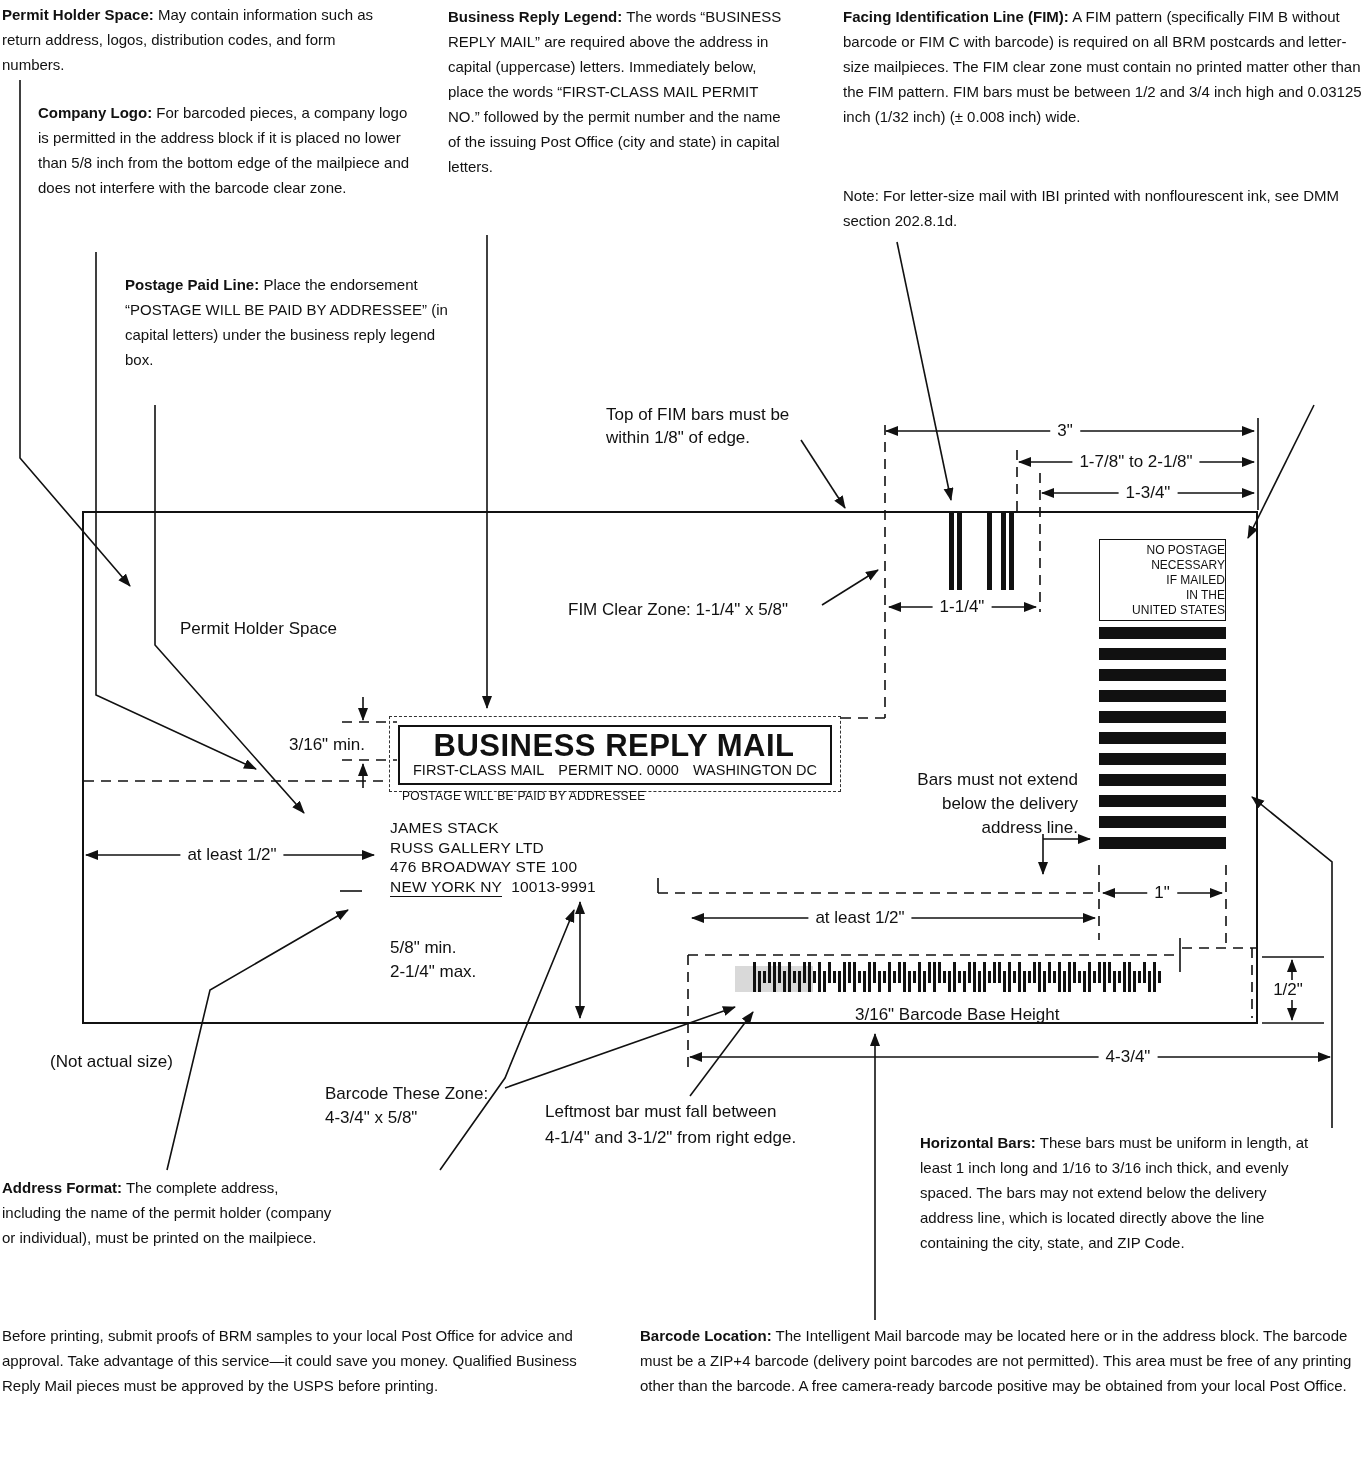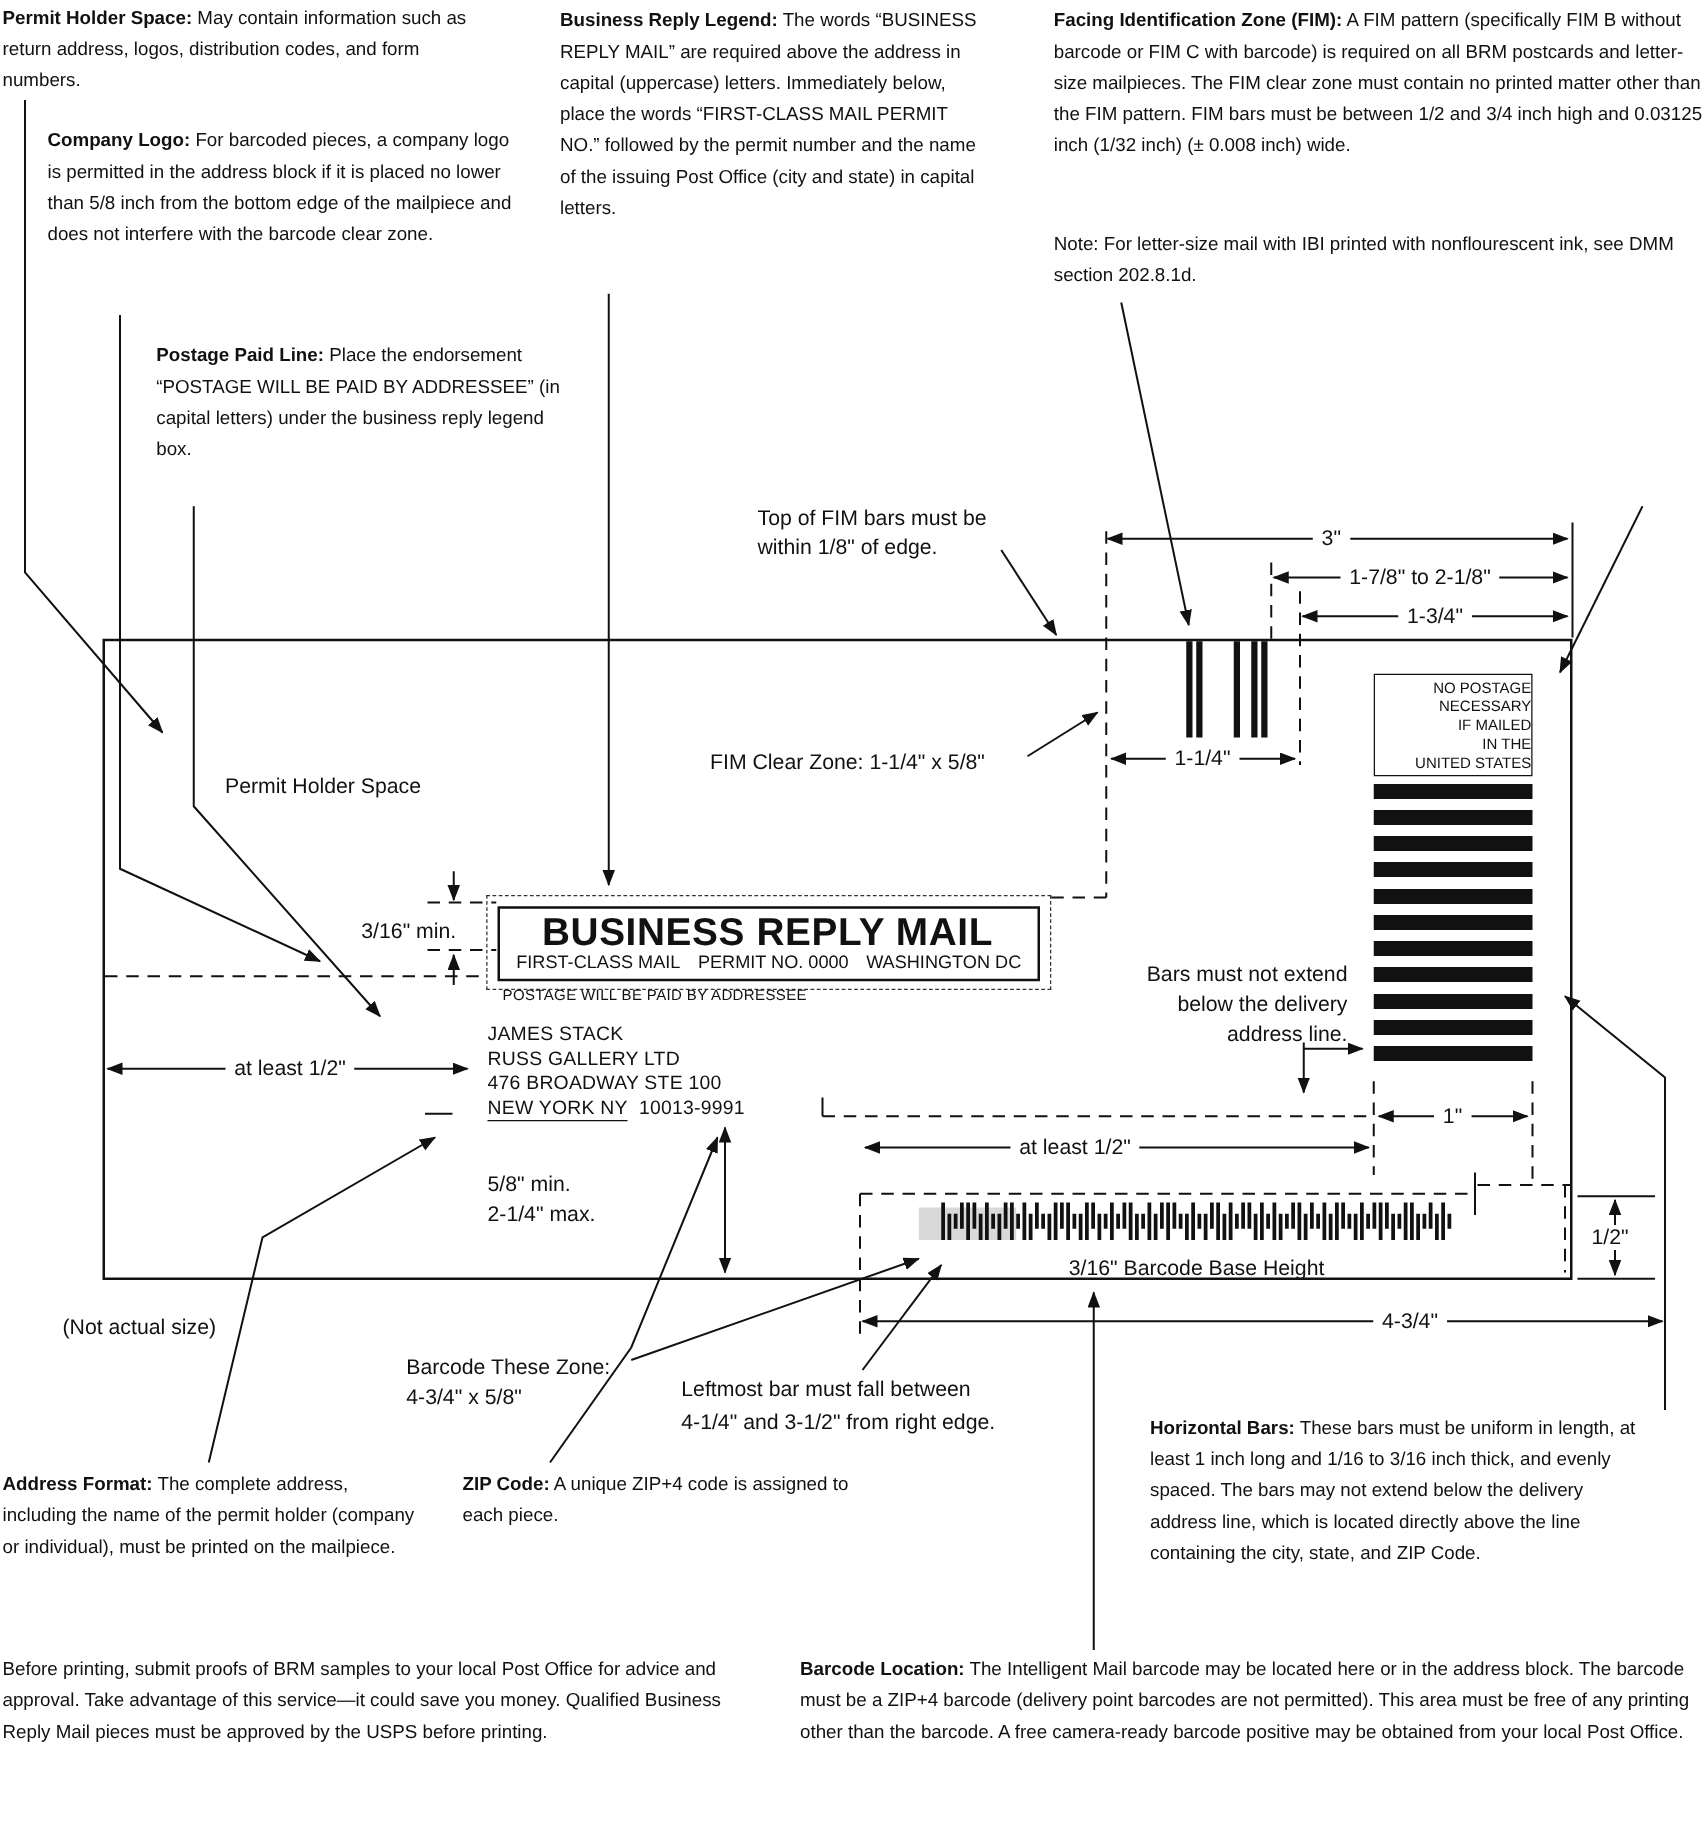--- a/index.html
+++ b/index.html
@@ -53,21 +53,21 @@
     <b>Company Logo:</b>
     <span>For barcoded pieces, a company logo is permitted in the address block if it is placed no lower than 5/8 inch from the bottom edge of the mailpiece and does not interfere with the barcode clear zone.</span>
   </div>
 
   <div class="para" style="left:448px;top:4px;width:338px">
     <b>Business Reply Legend:</b>
     <span>The words “BUSINESS REPLY MAIL” are required above the address in capital (uppercase) letters. Immediately below, place the words “FIRST-CLASS MAIL PERMIT NO.” followed by the permit number and the name of the issuing Post Office (city and state) in capital letters.</span>
   </div>
 
   <div class="para" style="left:843px;top:4px;width:520px">
-    <b>Facing Identification Zone (FIM):</b>
+    <b>Facing Identification Line (FIM):</b>
     <span>A FIM pattern (specifically FIM B without barcode or FIM C with barcode) is required on all BRM postcards and letter-size mailpieces.  The FIM clear zone must contain no printed matter other than the FIM pattern. FIM bars must be between 1/2 and 3/4 inch high and 0.03125 inch (1/32 inch) (± 0.008 inch) wide.</span>
   </div>
   <div class="para" style="left:843px;top:183px;width:520px">
     <span>Note: For letter-size mail with IBI printed with nonflourescent ink, see DMM section 202.8.1d.</span>
   </div>
 
   <div class="para" style="left:125px;top:272px;width:342px">
     <b>Postage Paid Line:</b>
     <span>Place the endorsement “POSTAGE WILL BE PAID BY ADDRESSEE” (in capital letters) under the business reply legend box.</span>
   </div>
@@ -229,24 +229,20 @@
   <div class="dimlabel" style="left:860px;top:918px">at least 1/2"</div>
   <div class="dimlabel" style="left:1162px;top:893px">1"</div>
   <div class="dimlabel" style="left:1288px;top:990px">1/2"</div>
   <div class="dimlabel" style="left:1128px;top:1057px">4-3/4"</div>
 
   <div class="para" style="left:2px;top:1175px;width:332px">
     <b>Address Format:</b>
     <span>The complete address, including the name of the permit holder (company or individual), must be printed on the mailpiece.</span>
   </div>
 
-  <div class="para" style="left:370px;top:1175px;width:335px">
-    <b>ZIP Code:</b>
-    <span>A unique ZIP+4 code is assigned to each piece.</span>
-  </div>
 
   <div class="para" style="left:920px;top:1130px;width:400px">
     <b>Horizontal Bars:</b>
     <span>These bars must be uniform in length, at least 1 inch long and 1/16 to 3/16 inch thick, and evenly spaced. The bars may not extend below the delivery address line, which is located directly above the line containing the city, state, and ZIP Code.</span>
   </div>
 
   <div class="para" style="left:2px;top:1323px;width:580px">
     <span>Before printing, submit proofs of BRM samples to your local Post Office for advice and approval. Take advantage of this service—it could save you money. Qualified Business Reply Mail pieces must be approved by the USPS before printing.</span>
   </div>
 

